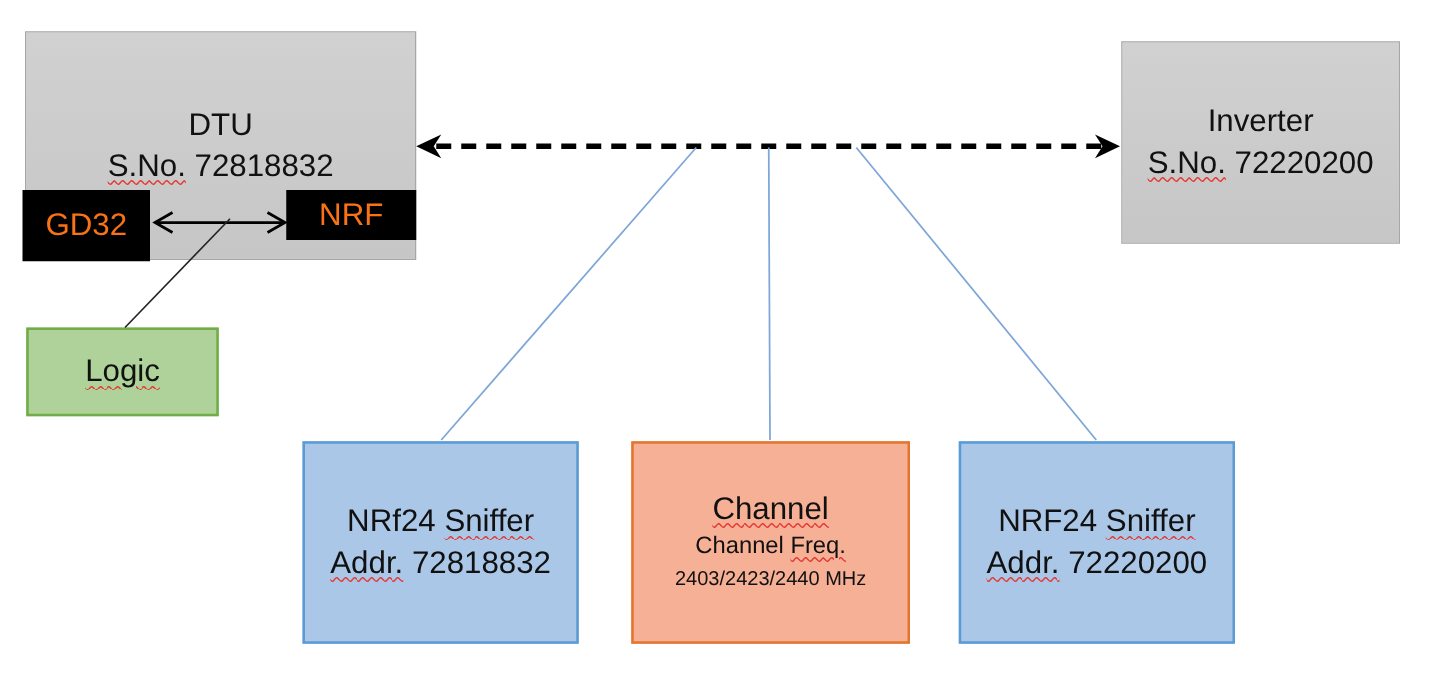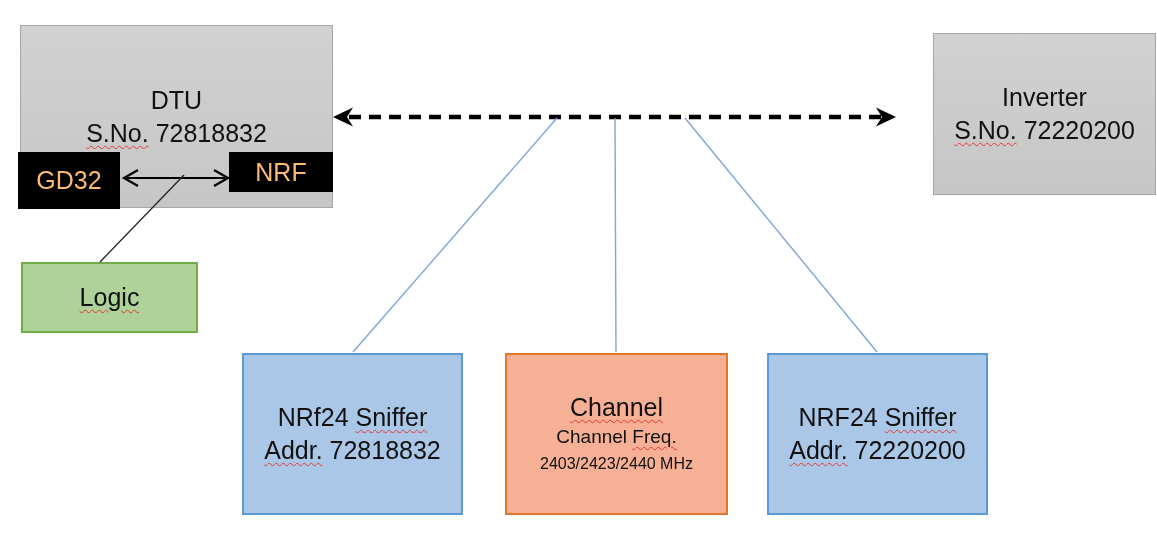--- a/index.html
+++ b/index.html
@@ -7,36 +7,36 @@
     position:relative;width:1157px;height:543px;background:#ffffff;overflow:hidden;
     font-family:"Liberation Sans",sans-serif;color:#111;
   }
   .overlay{position:absolute;left:0;top:0;width:1157px;height:543px;pointer-events:none;z-index:5;}
   .box{
     position:absolute;box-sizing:border-box;z-index:2;
     display:flex;flex-direction:column;align-items:center;justify-content:center;
     text-align:center;font-size:25px;line-height:33px;
   }
   .gray{background:linear-gradient(#D1D1D1,#C6C6C6);border:1px solid #A6A6A6;}
-  .black{background:#000;color:#fdba74;z-index:3;}
+  .black{background:#000;color:#f97316;z-index:3;}
   .green{background:#AED29A;border:2px solid #70AD47;}
   .blue{background:#AAC7E8;border:2px solid #5B9BD5;}
   .orange{background:#F6B096;border:2px solid #E2762D;}
   .sq{
     text-decoration-line:underline;text-decoration-style:wavy;
     text-decoration-color:#E53935;text-decoration-thickness:1px;
     text-underline-offset:3px;
   }
   .t-md{font-size:19px;line-height:26px;}
   .t-md2{font-size:16px;line-height:27px;}
   #dtu{left:20px;top:25px;width:313px;height:183px;}
   #gd32{left:18px;top:152px;width:102px;height:57px;}
   #nrf{left:229px;top:152px;width:104px;height:40px;}
-  #logic{left:21px;top:262px;width:177px;height:71px;}
-  #inverter{left:897px;top:33px;width:223px;height:162px;margin-left:36px;}
+  #logic{left:21px;top:262px;width:154px;height:71px;}
+  #inverter{left:897px;top:33px;width:223px;height:162px;}
   #sniffer1{left:242px;top:353px;width:221px;height:162px;}
   #hackrf{left:505px;top:353px;width:223px;height:162px;}
   #sniffer2{left:767px;top:353px;width:221px;height:162px;}
 </style>
 </head>
 <body>
 
 <div class="canvas">
 
   <div class="box gray" id="dtu">

